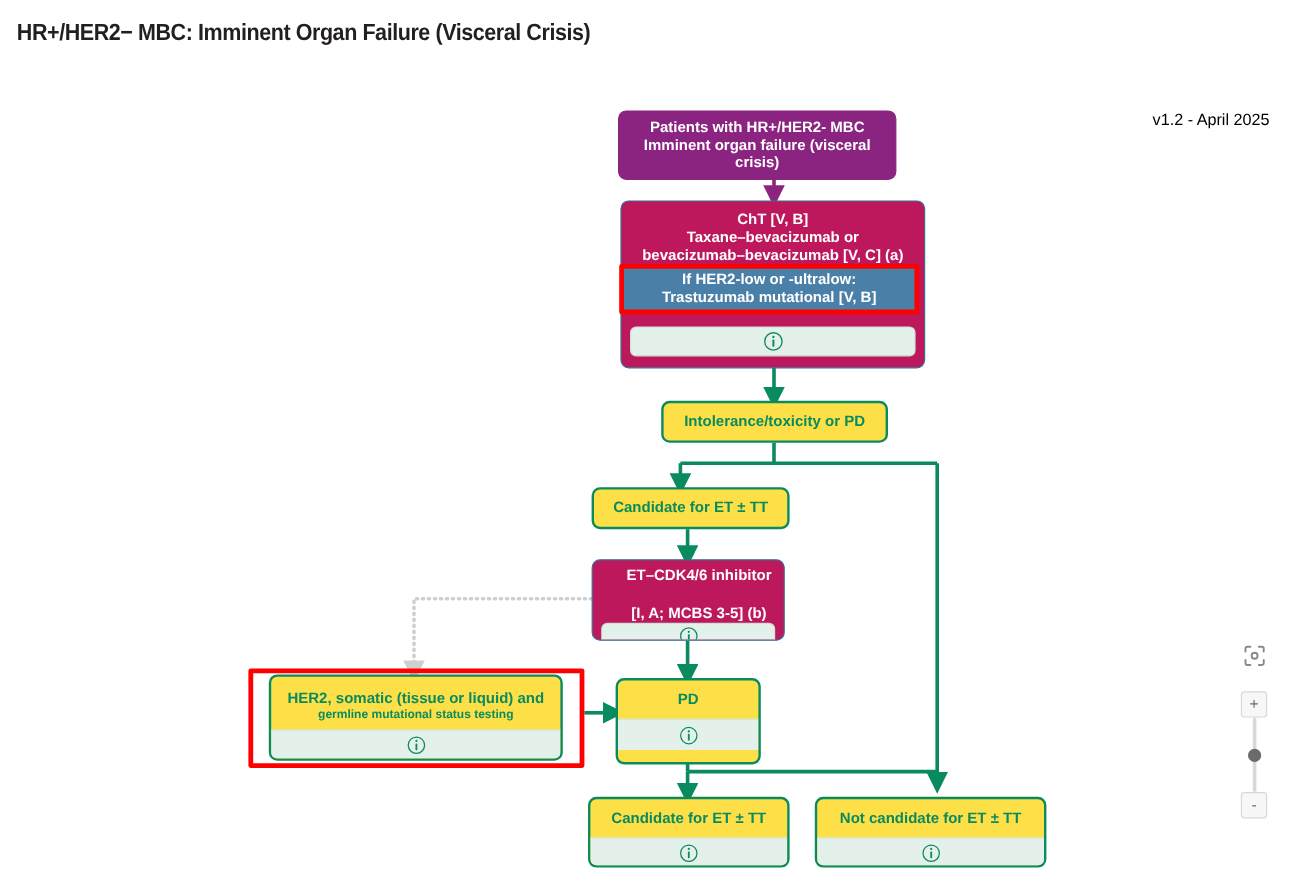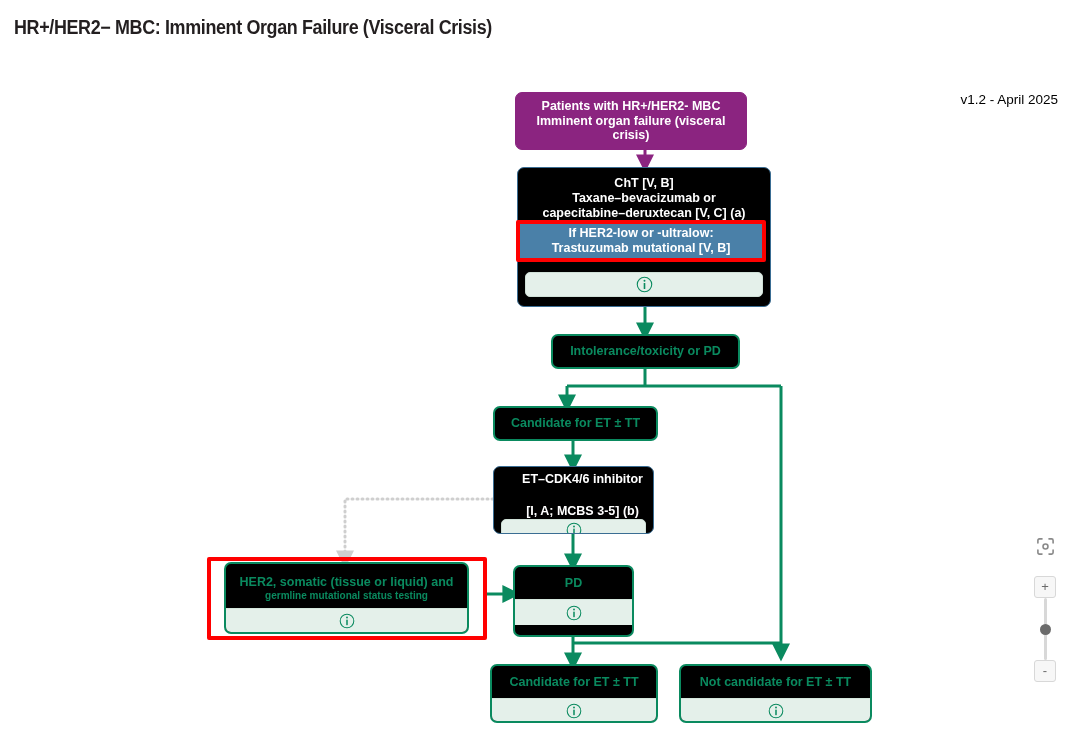--- a/index.html
+++ b/index.html
@@ -72,25 +72,25 @@
     box-sizing: border-box;
   }
   .node-title {
     font-weight: bold;
     line-height: 1.18;
   }
 
   
   .node.filled .node-title { color: #ffffff; }
   .node.purple { background: #8b2480; border: 1px solid #8b2480; }
-  .node.blue   { background: #000000; border: 1.5px solid #3a6d93; }
+  .node.blue   { background: #be185d; border: 1.5px solid #3a6d93; }
 
   
   .node.green {
-    background: #000000;
+    background: #fde047;
     border: 2.5px solid #0a8a5f;
   }
   .node.green .node-title { color: #0a8a5f; }
 
   
   .info-strip {
     box-sizing: border-box;
     background: #e4f0ea;
     display: flex;
     align-items: center;
@@ -227,21 +227,21 @@
     <div class="node-body" style="height:100%; padding:6px 8px;">
       <div class="node-title" style="font-size:12.5px;">Patients with HR+/HER2- MBC</div>
       <div class="node-title" style="font-size:12.5px;">Imminent organ failure (visceral crisis)</div>
     </div>
   </div>
 
   <div class="node blue filled" style="left:517px; top:167px; width:254px; height:140px;">
     <div class="node-body" style="height:104px; padding:8px 6px 0 6px; justify-content:flex-start;">
       <div class="node-title" style="font-size:12.5px;">ChT [V, B]</div>
       <div class="node-title" style="font-size:12.5px;">Taxane–bevacizumab or</div>
-      <div class="node-title" style="font-size:12.5px;">capecitabine–deruxtecan [V, C] (a)</div>
+      <div class="node-title" style="font-size:12.5px;">bevacizumab–bevacizumab [V, C] (a)</div>
     </div>
     <div class="info-strip" style="height:25px;">
       <svg class="info-icon" width="17" height="17" viewBox="0 0 20 20">
         <circle cx="10" cy="10" r="8.5" fill="none" stroke="#0a8a5f" stroke-width="1.3"></circle>
         <circle cx="10" cy="5.6" r="1.15" fill="#0a8a5f"></circle>
         <rect x="9.05" y="8.2" width="1.9" height="7" rx="0.6" fill="#0a8a5f"></rect>
       </svg>
     </div>
   </div>
 

